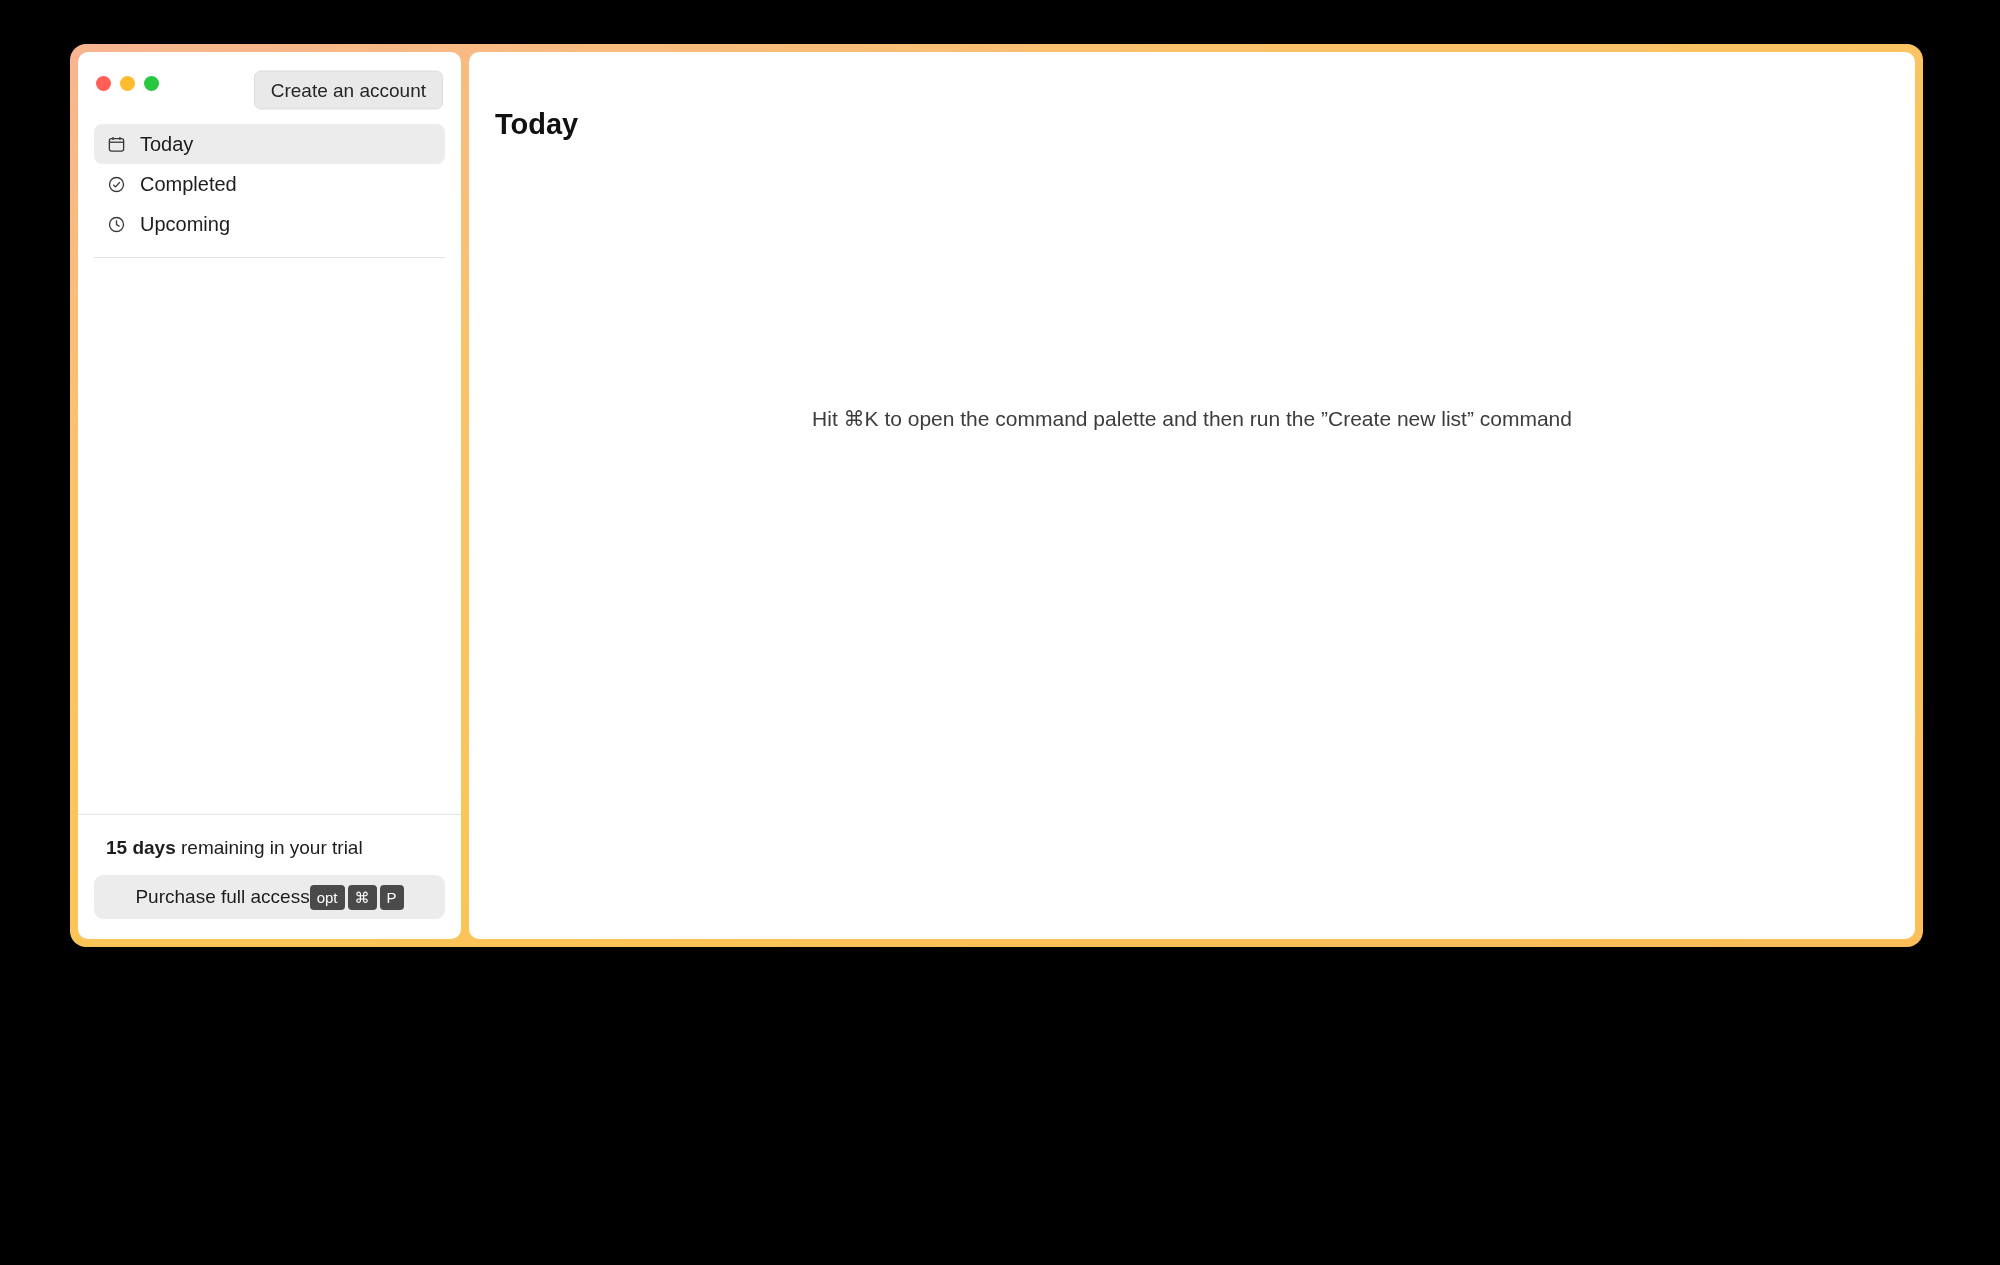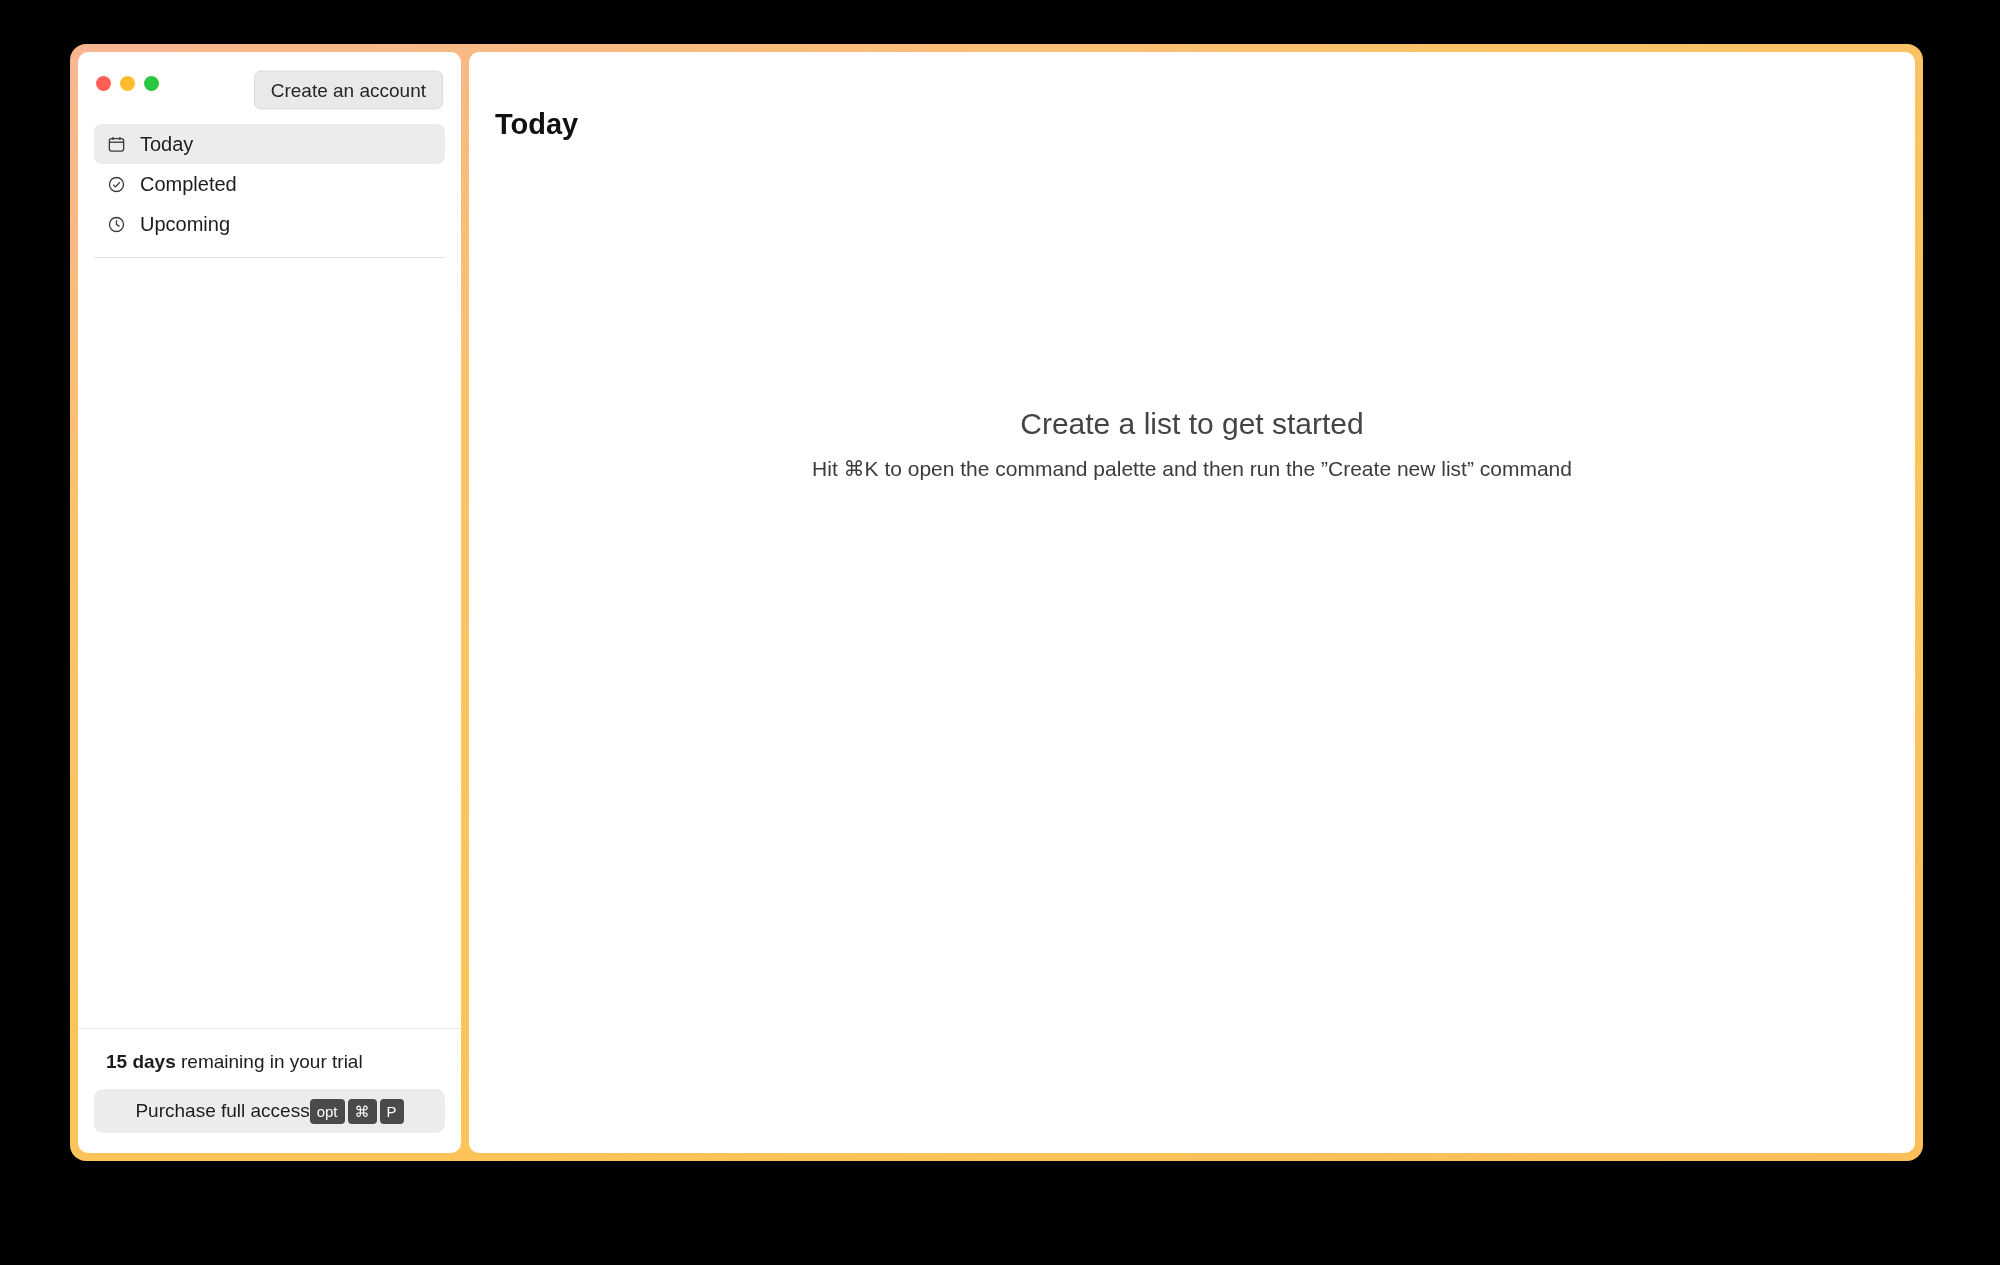--- a/index.html
+++ b/index.html
@@ -10,21 +10,21 @@
     font-family: "Liberation Sans", sans-serif;
     overflow: hidden;
   }
 
   
   #app-window {
     position: absolute;
     left: 70px;
     top: 44px;
     width: 1853px;
-    height: 1117px;
+    height: 903px;
     border-radius: 16px;
     background: linear-gradient(160deg, #f8b591 0%, #fbc26a 28%, #fcc558 60%, #fbbe5a 100%);
     padding: 8px;
     display: flex;
     gap: 8px;
   }
 
   
   #sidebar {
     width: 383px;
@@ -243,19 +243,18 @@
           <span class="key">P</span>
         </span>
       </div>
     </div>
 
   </div>
 
   <div id="main-panel">
     <div id="main-title">Today</div>
     <div id="empty-state">
-      <div id="empty-title">Create a list to get started</div>
       <div id="empty-subtitle">Hit ⌘K to open the command palette and then run the ”Create new list” command</div>
     </div>
   </div>
 
 
 </div>
 
 </body></html>

